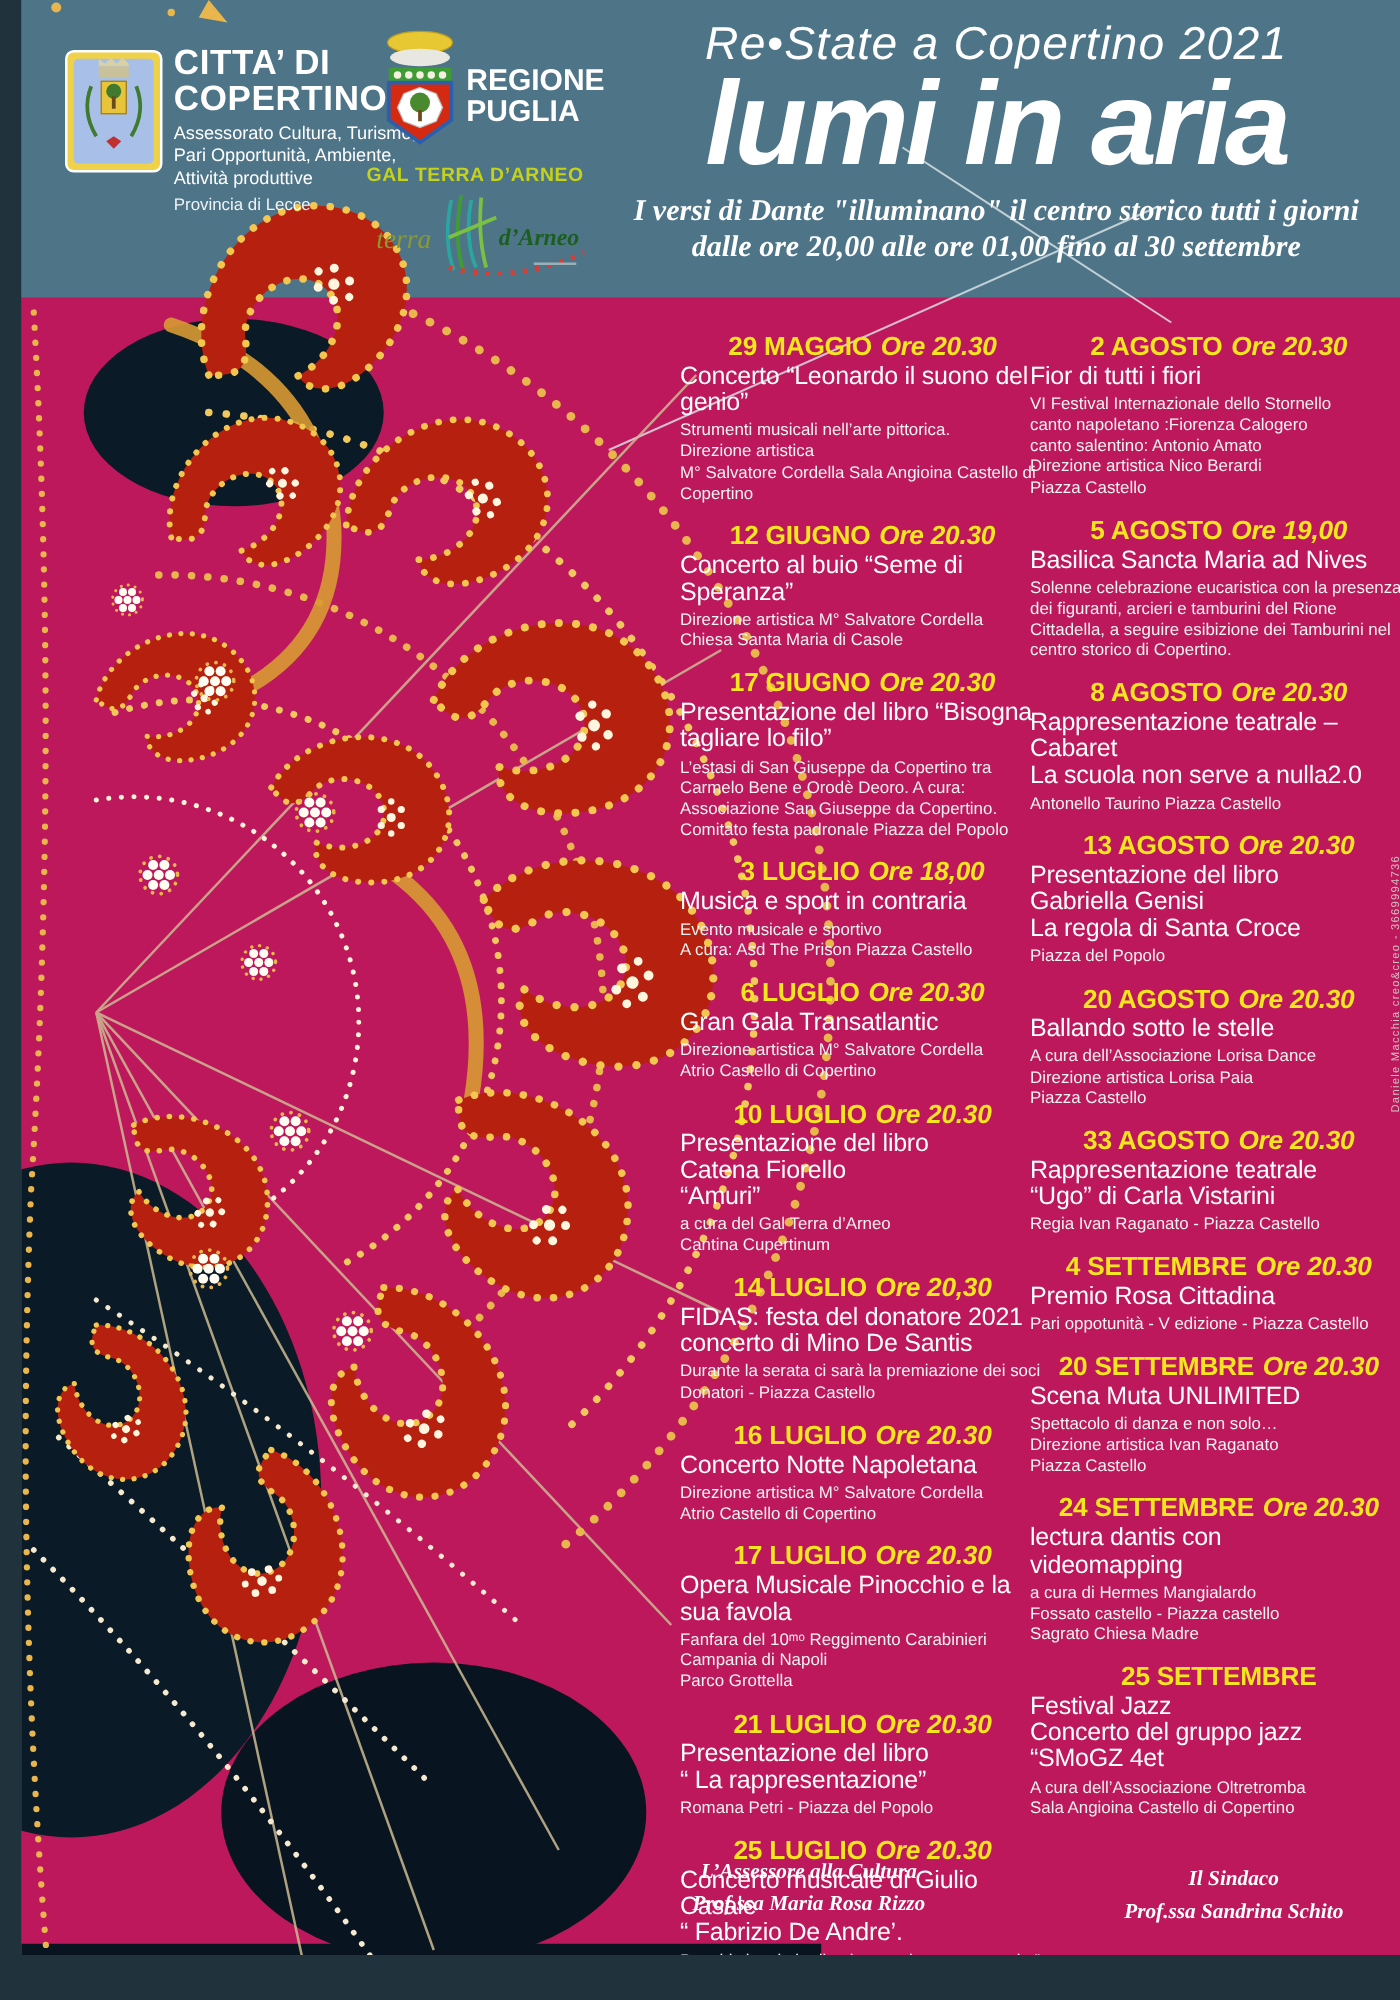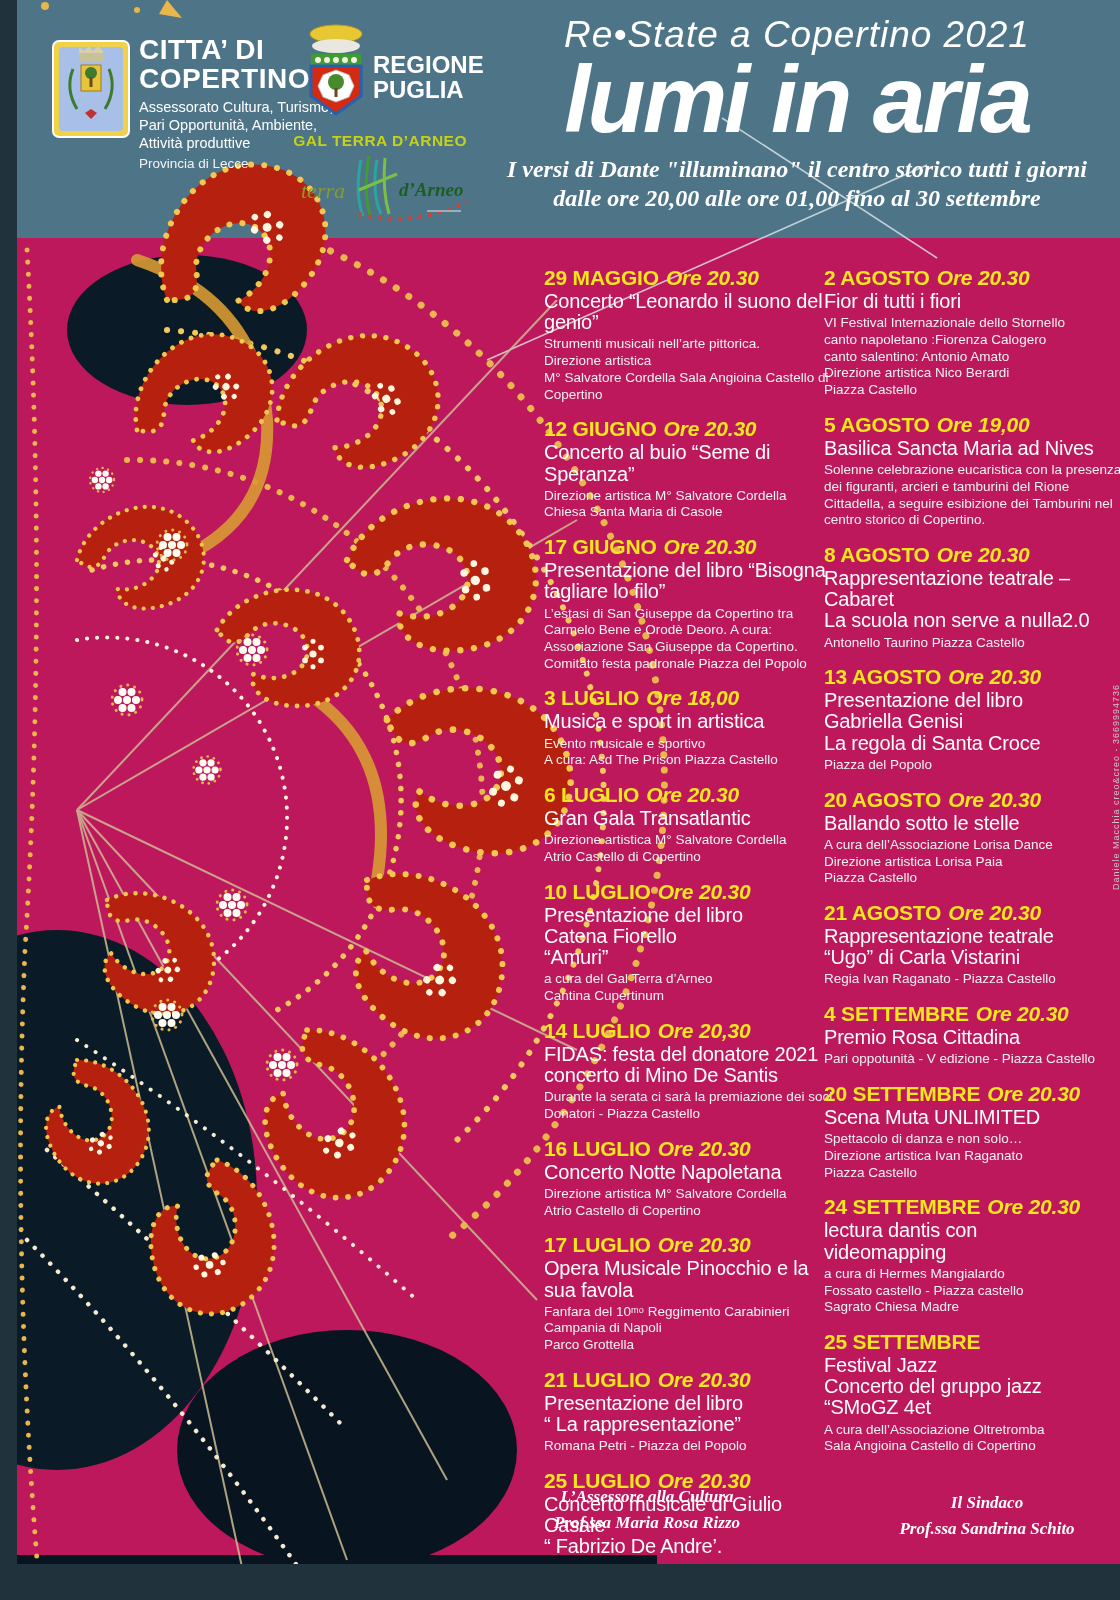--- a/index.html
+++ b/index.html
@@ -24,21 +24,21 @@
   .series{font-style:italic;font-size:37px;letter-spacing:1px;}
   .big-title{font-family:Liberation Sans, sans-serif;font-style:italic;font-weight:bold;
              font-size:95px;line-height:1.0;letter-spacing:-3px;margin-top:-4px;}
   .subtitle{font-family:"Liberation Serif",serif;font-style:italic;font-weight:bold;
             font-size:24px;line-height:1.2;white-space:pre-line;margin-top:8px;}
   
   .events-col{position:absolute;top:266px;z-index:2;}
   .col-left{left:527px;width:292px;}
   .col-right{left:807px;width:302px;}
   .event{margin-bottom:14px;}
-  .event-head{color:#f3e51e;font-size:21px;font-weight:bold;letter-spacing:-.2px;}
+  .event-head{color:#f3e51e;font-size:21px;font-weight:bold;letter-spacing:-.2px;text-align:center;}
   .ev-time{font-style:italic;margin-left:7px;}
   .event-title{color:#fdfdfd;font-size:20px;line-height:1.06;letter-spacing:-.2px;
                white-space:pre-line;margin-top:1px;}
   .event-details{margin-top:3px;}
   .detail-line{color:#eef2f1;font-size:13.5px;line-height:1.24;white-space:pre-line;}
   
   .sig{position:absolute;z-index:2;color:#fff;text-align:center;
        font-family:"Liberation Serif",serif;font-style:italic;font-weight:bold;
        font-size:17px;line-height:1.55;white-space:pre-line;}
   .sig-left{left:510px;top:1484px;width:240px;}
@@ -240,21 +240,21 @@
       <div class="event-details">
           <div class="detail-line"> L’estasi di San Giuseppe da Copertino tra Carmelo Bene e Orodè Deoro. A cura: Associazione San Giuseppe da Copertino.</div>
           <div class="detail-line">Comitato festa padronale    Piazza del Popolo</div>
         </div>
     </div>
 
     <div class="event">
       <div class="event-head">
         <span class="ev-date">3 LUGLIO</span><span class="ev-time">Ore 18,00</span>
       </div>
-      <div class="event-title">Musica e sport in artistica</div>
+      <div class="event-title">Musica e sport in contraria</div>
       <div class="event-details">
           <div class="detail-line">Evento musicale e sportivo</div>
           <div class="detail-line">A cura: Asd The Prison   Piazza Castello</div>
         </div>
     </div>
 
     <div class="event">
       <div class="event-head">
         <span class="ev-date">6 LUGLIO</span><span class="ev-time">Ore 20.30</span>
       </div>
@@ -392,21 +392,21 @@
       <div class="event-title">Ballando sotto le stelle</div>
       <div class="event-details">
           <div class="detail-line">A cura dell’Associazione Lorisa Dance</div>
           <div class="detail-line">Direzione artistica Lorisa Paia</div>
           <div class="detail-line">Piazza Castello</div>
         </div>
     </div>
 
     <div class="event">
       <div class="event-head">
-        <span class="ev-date">21 AGOSTO</span><span class="ev-time">Ore 20.30</span>
+        <span class="ev-date">33 AGOSTO</span><span class="ev-time">Ore 20.30</span>
       </div>
       <div class="event-title">Rappresentazione teatrale
 “Ugo” di Carla Vistarini</div>
       <div class="event-details">
           <div class="detail-line">Regia Ivan Raganato - Piazza Castello</div>
         </div>
     </div>
 
     <div class="event">
       <div class="event-head">

